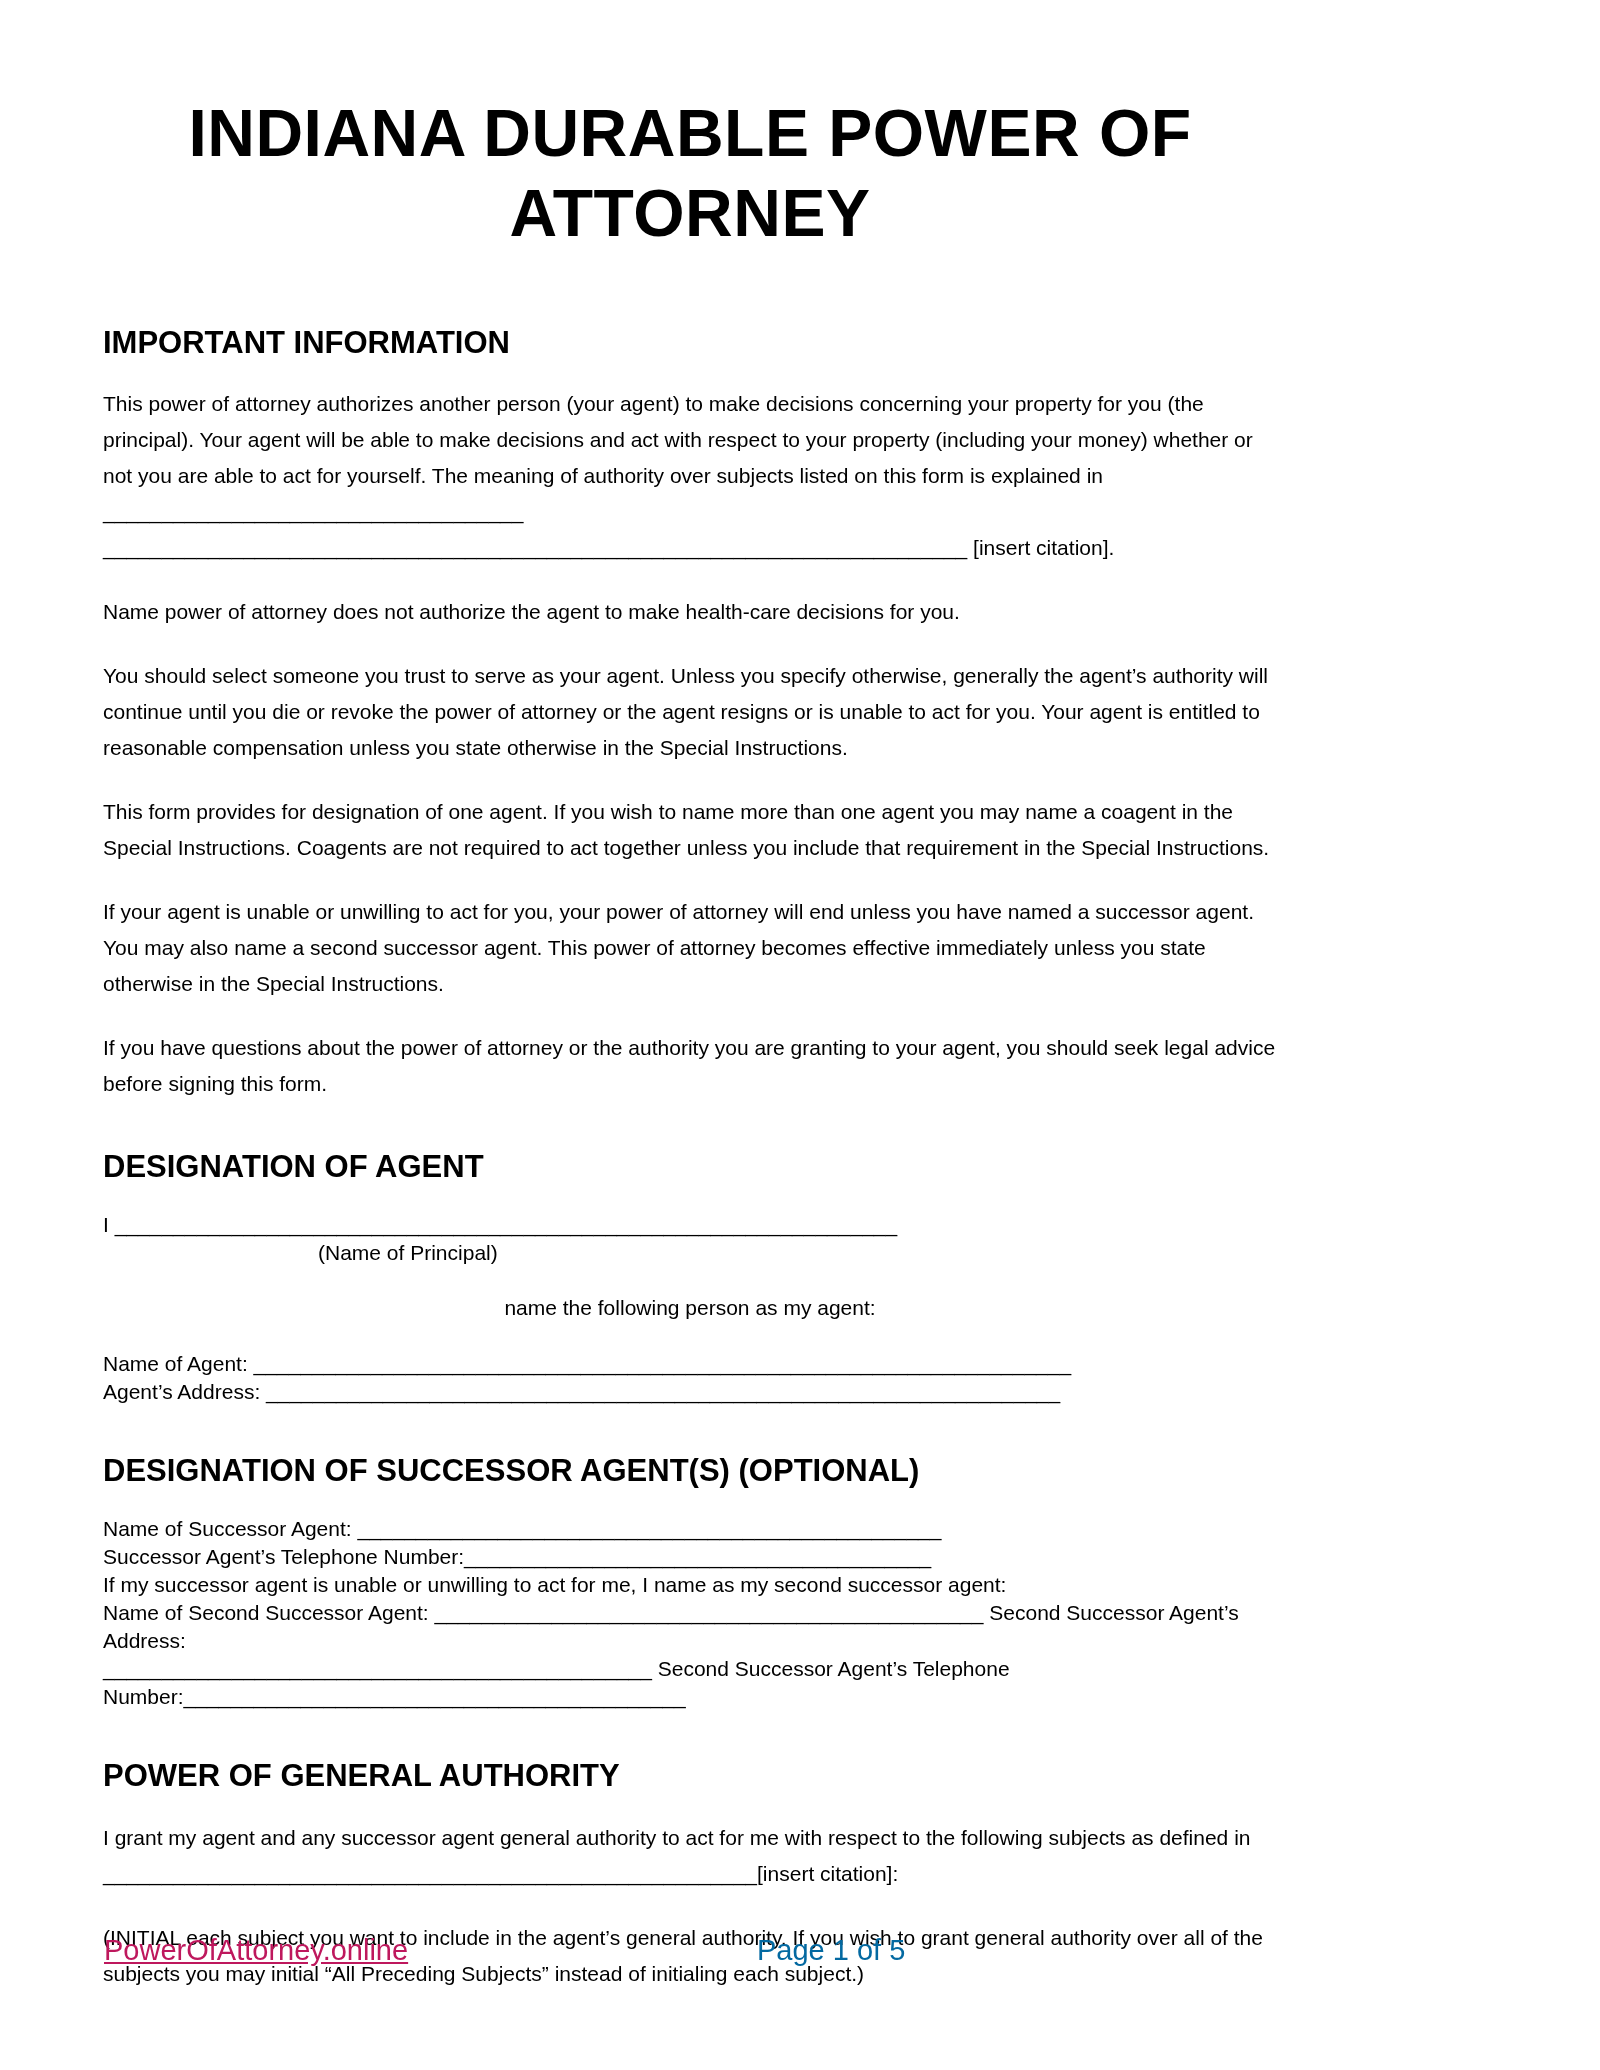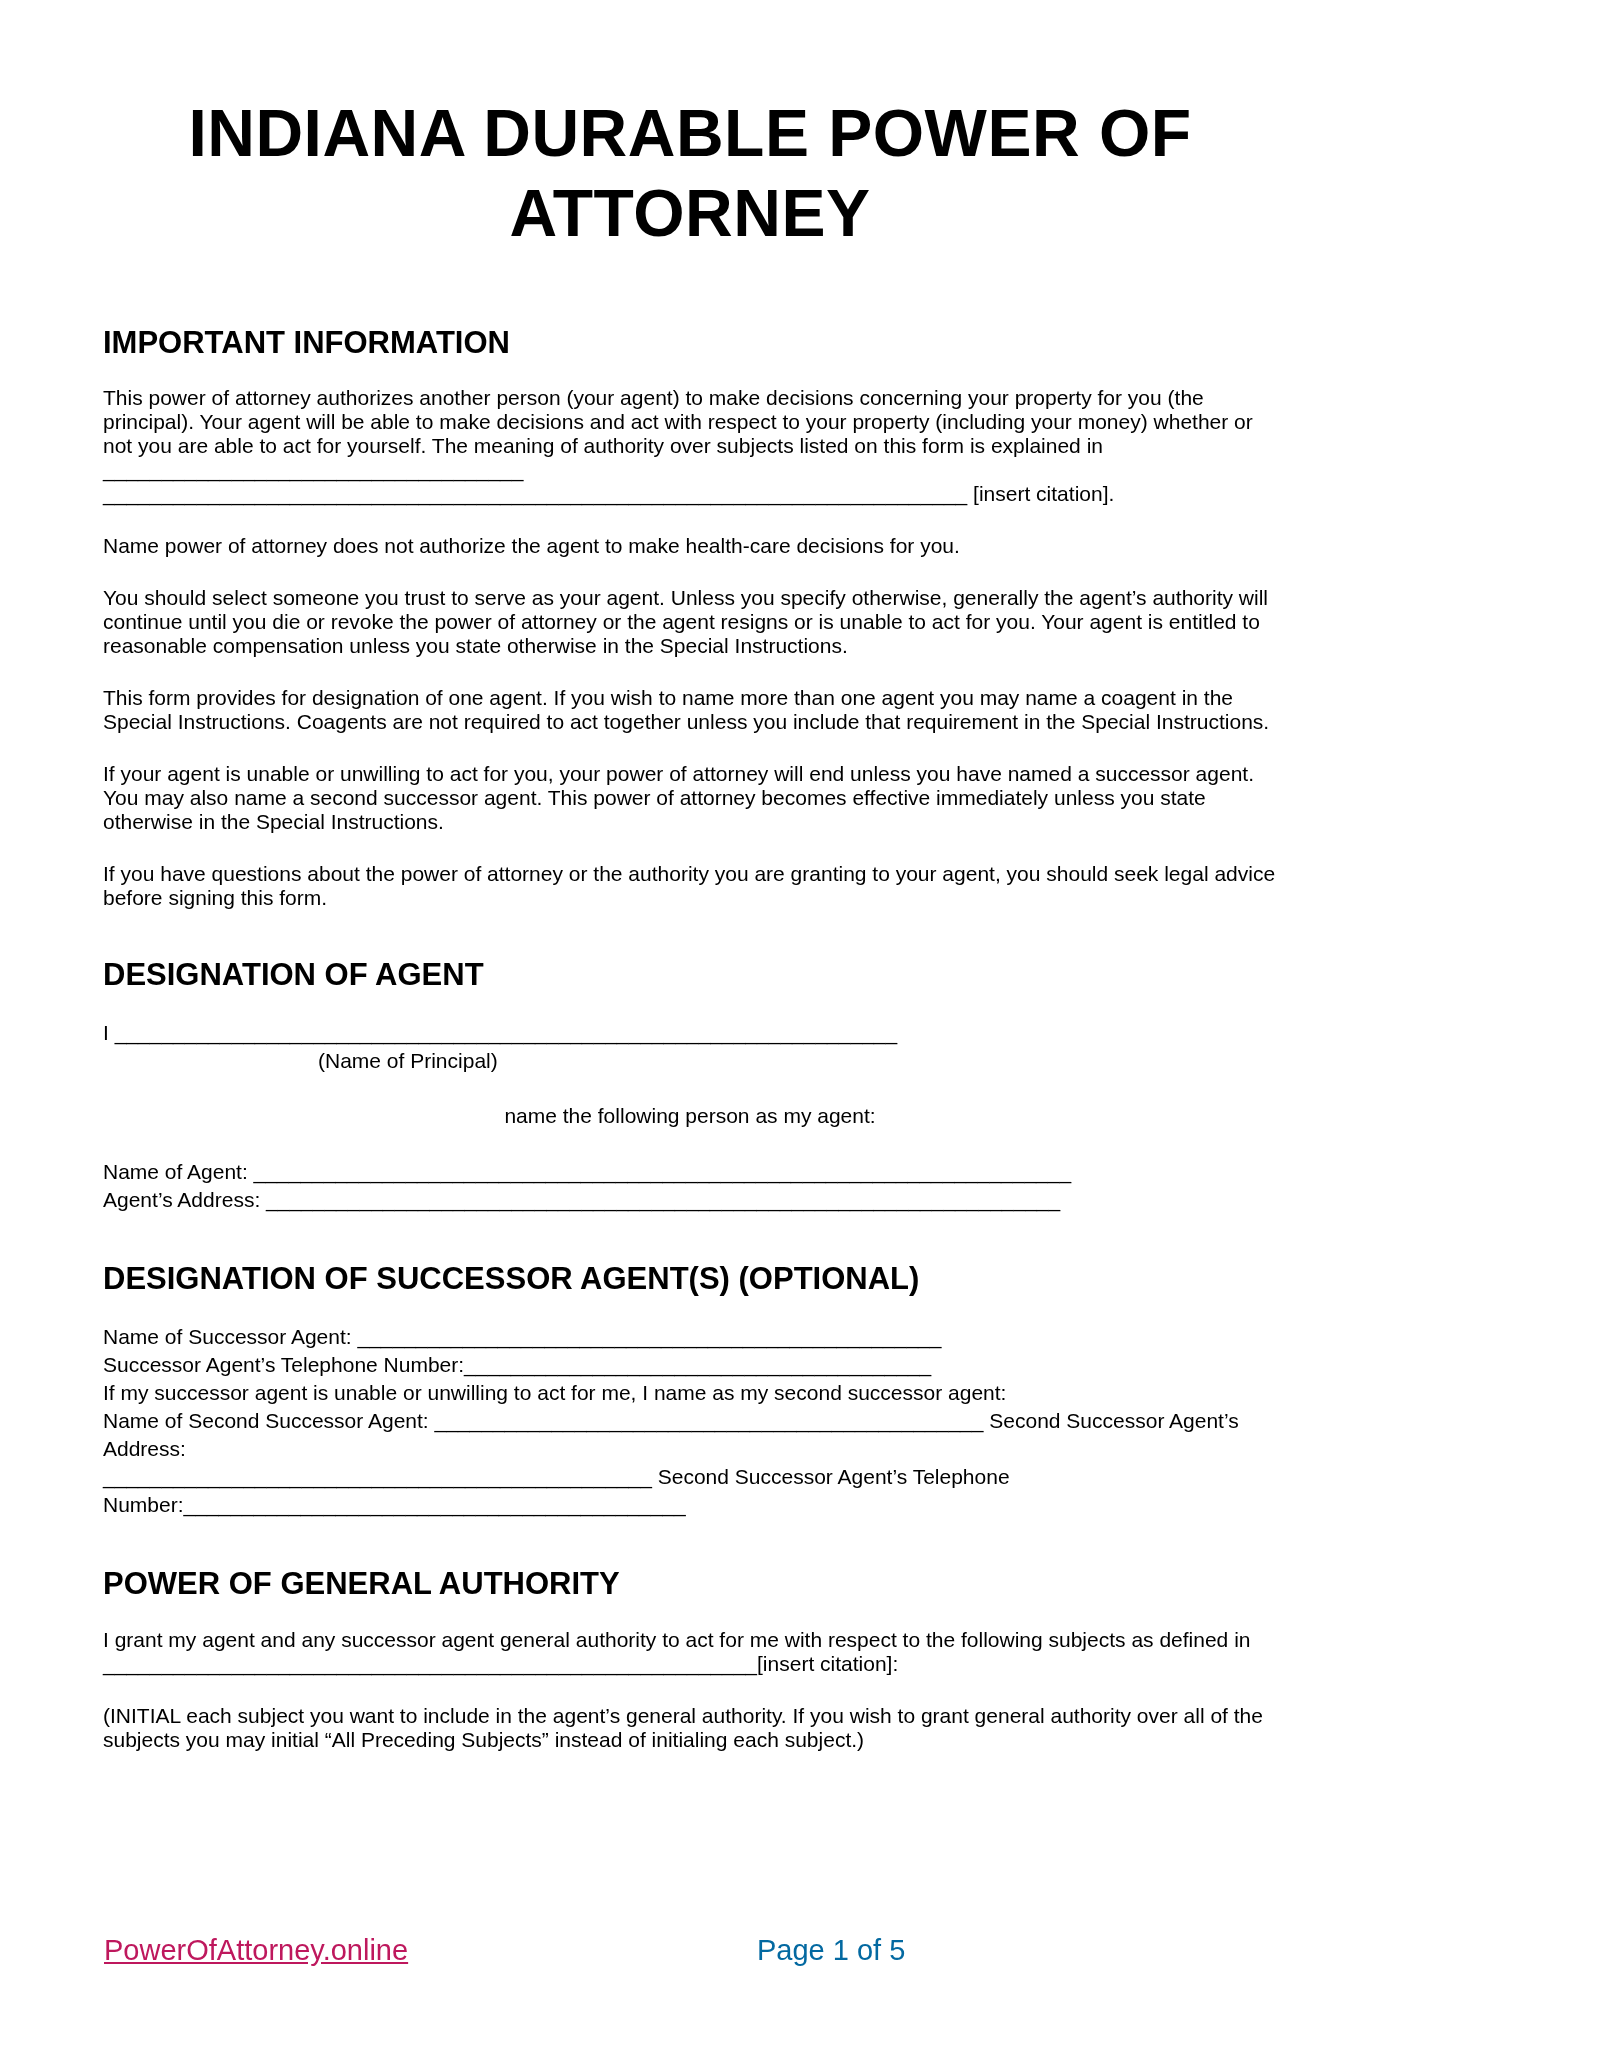--- a/index.html
+++ b/index.html
@@ -27,21 +27,21 @@
   h2.section-heading {
     font-size: 31px;
     font-weight: bold;
     margin: 46px 0 24px 0;
     line-height: 1.25;
   }
   h2.section-heading.first { margin-top: 70px; }
 
   .para {
     font-size: 21px;
-    line-height: 24px;
+    line-height: 36px;
     margin: 0 0 28px 0;
   }
   .fieldline {
     font-size: 21px;
     line-height: 28px;
     margin: 0;
     white-space: pre-wrap;
   }
   .caption { padding-left: 215px; }
   .gap-top { margin-top: 27px; text-align: center; }

